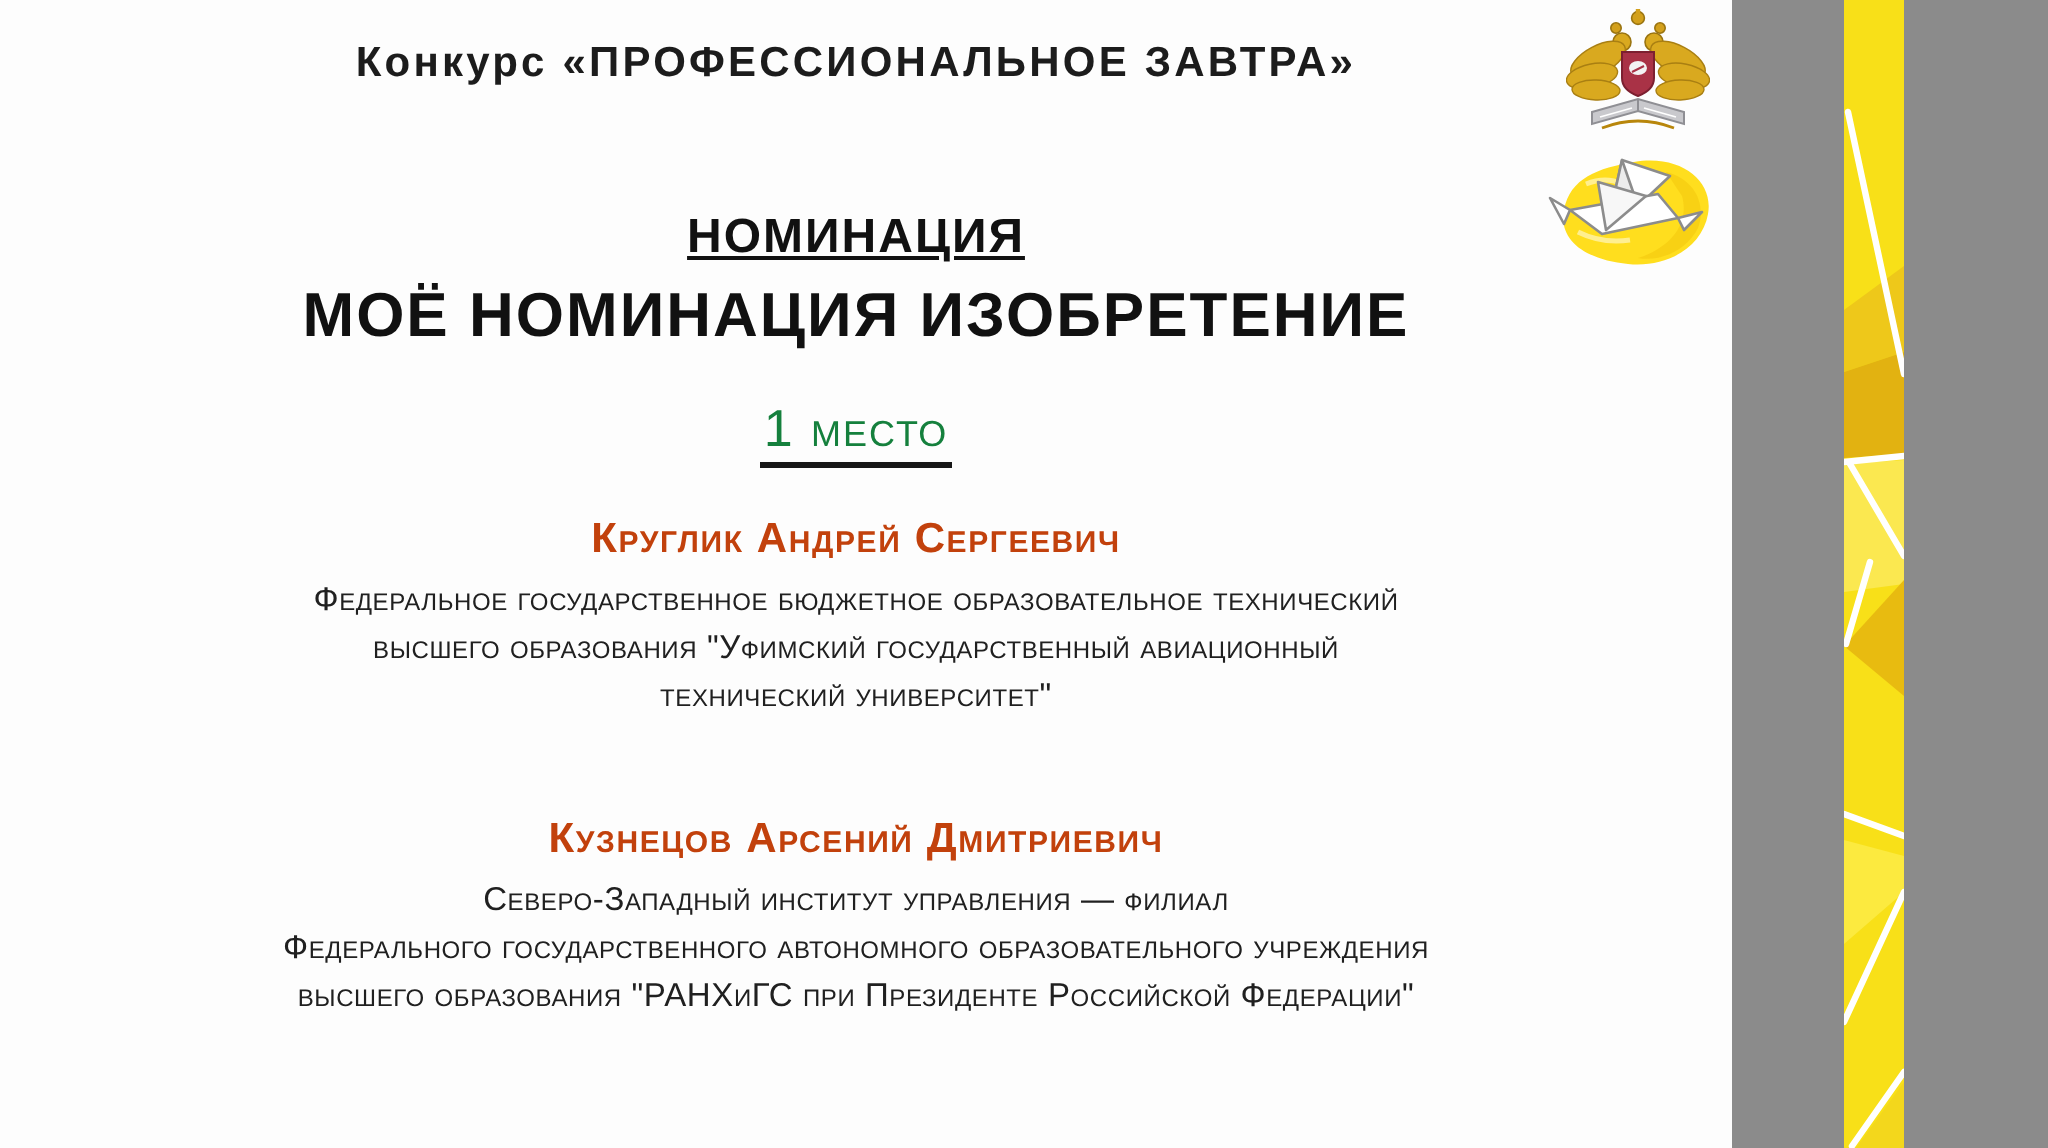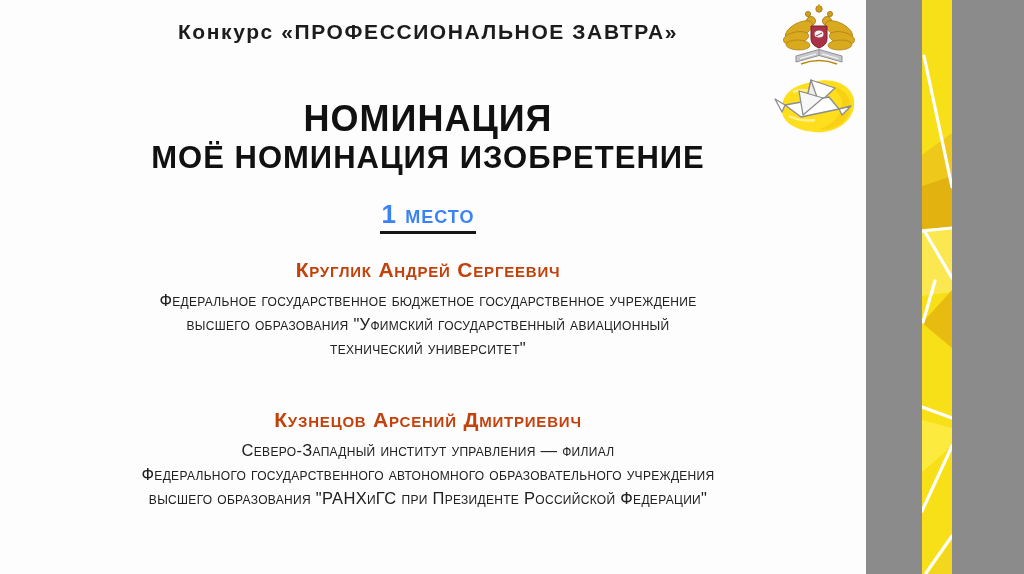--- a/index.html
+++ b/index.html
@@ -16,27 +16,27 @@
   }
   .block{position:absolute;left:0;width:100%;}
   .title{
     top:20px;
     font-size:21px;font-weight:bold;letter-spacing:1.6px;color:#1c1c1c;
   }
   .nomination{
     top:99px;
     font-weight:bold;line-height:39px;color:#111;
   }
-  .nomination .line1{font-size:36px;letter-spacing:1px;}
+  .nomination .line1{font-size:24px;letter-spacing:1px;text-decoration:underline;}
   .nomination .line2{font-size:31px;letter-spacing:1px;}
   .place{top:199px;}
   .place span{
     display:inline-block;
-    font-size:26px;font-weight:bold;font-variant:small-caps;
-    letter-spacing:1px;color:#3b82f6;
+    font-size:26px;font-weight:normal;font-variant:small-caps;
+    letter-spacing:1px;color:#15803d;
     border-bottom:3px solid #161616;padding:0 2px 1px 2px;
   }
   .winner-name{
     font-size:21px;font-weight:bold;font-variant:small-caps;
     letter-spacing:0.8px;color:#c2410c;
   }
   .winner-inst{
     font-size:16.5px;font-variant:small-caps;letter-spacing:0.3px;
     line-height:24px;color:#202020;white-space:pre-line;
   }
@@ -67,21 +67,21 @@
     <div class="block nomination">
       <div class="line1">НОМИНАЦИЯ</div>
       <div class="line2">МОЁ НОМИНАЦИЯ ИЗОБРЕТЕНИЕ</div>
     </div>
 
     <div class="block place">
       <span>1 место</span>
     </div>
 
     <div class="block winner-name w1-name">Круглик Андрей Сергеевич</div>
-    <div class="block winner-inst w1-inst">Федеральное государственное бюджетное государственное учреждение
+    <div class="block winner-inst w1-inst">Федеральное государственное бюджетное образовательное технический
 высшего образования "Уфимский государственный авиационный
 технический университет"</div>
 
     <div class="block winner-name w2-name">Кузнецов Арсений Дмитриевич</div>
     <div class="block winner-inst w2-inst">Северо-Западный институт управления — филиал
 Федерального государственного автономного образовательного учреждения
 высшего образования "РАНХиГС при Президенте Российской Федерации"</div>
   </div>
 
   <svg class="emblem" viewBox="0 0 72 68" xmlns="http://www.w3.org/2000/svg" aria-hidden="true">

